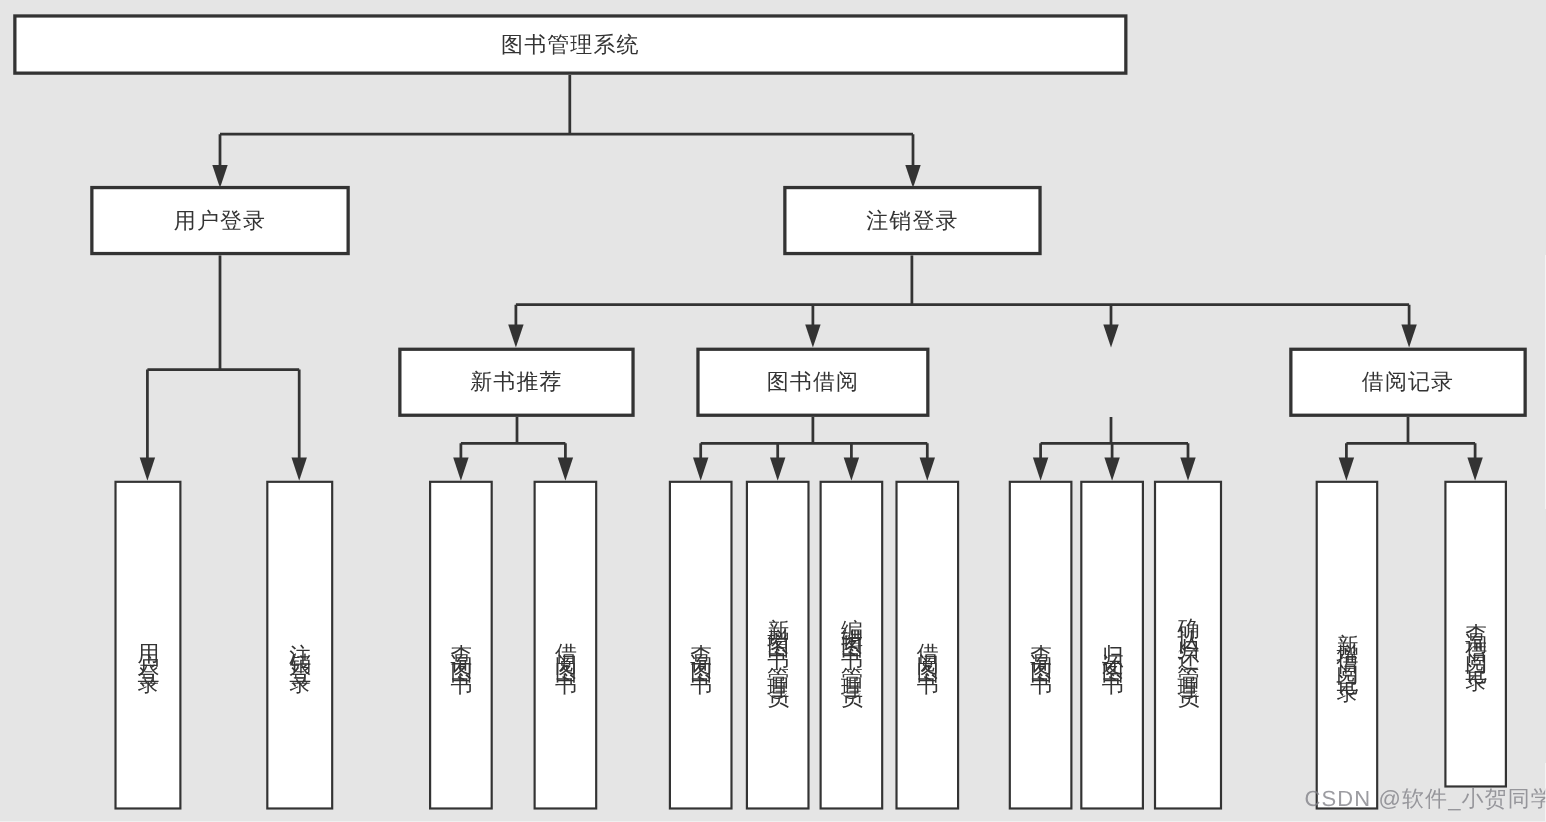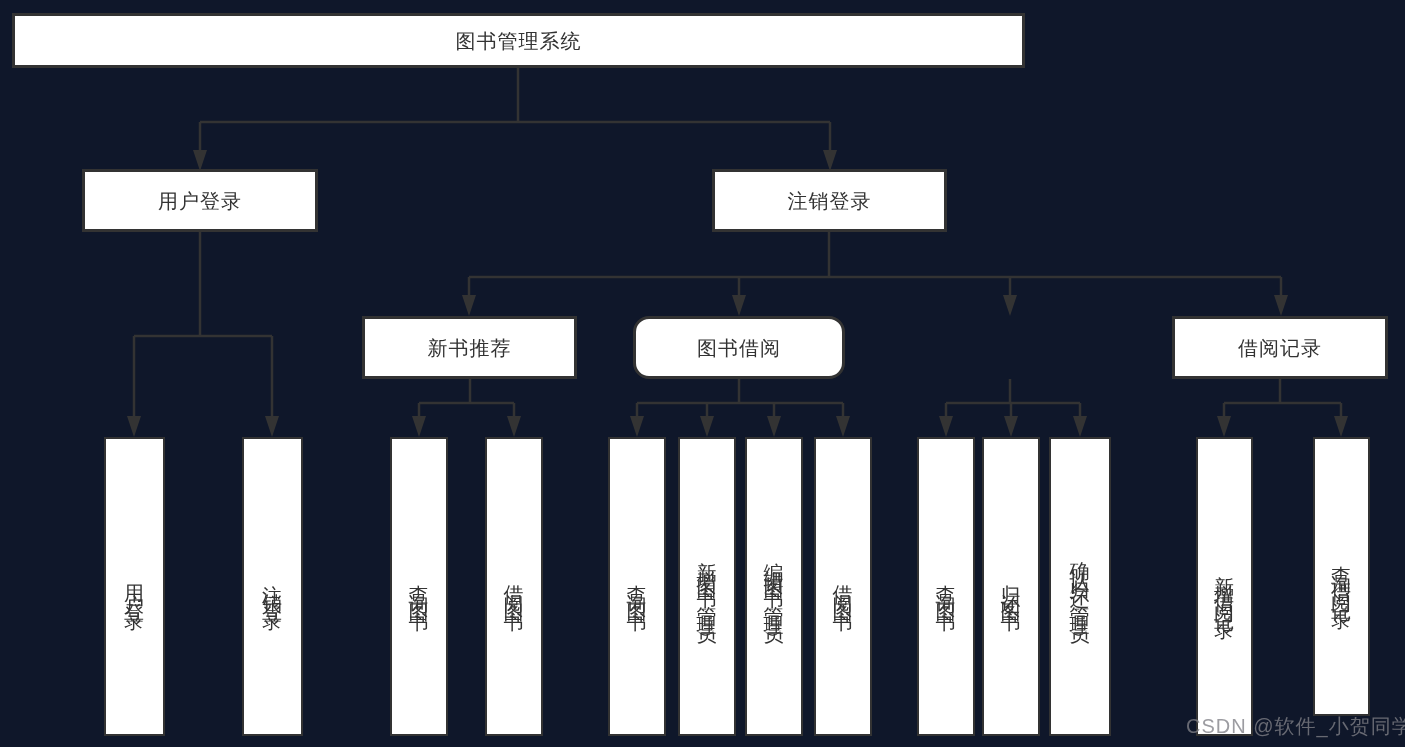--- a/index.html
+++ b/index.html
@@ -1,20 +1,20 @@
 <!DOCTYPE html>
 <html><head>
 <meta charset="utf-8">
 <style>
   html, body { margin: 0; padding: 0; background: #ffffff; }
   .stage {
     position: relative;
     width: 1405px;
     height: 747px;
-    background: #0f172a;
+    background: #e5e5e5;
     overflow: hidden;
     font-family: "Liberation Sans", "DejaVu Sans", sans-serif;
     color: #333333;
   }
   .wires {
     position: absolute;
     left: 0; top: 0;
     width: 1405px; height: 747px;
     z-index: 1;
   }
@@ -95,21 +95,21 @@
       <polygon points="1334,416 1348,416 1341,437"></polygon>
     </g>
   </svg>
 
   <div class="box" style="left:12px; top:13px; width:1013px; height:55px;">图书管理系统</div>
 
   <div class="box" style="left:82px; top:169px; width:236px; height:63px;">用户登录</div>
   <div class="box" style="left:712px; top:169px; width:235px; height:63px;">注销登录</div>
 
   <div class="box" style="left:362px; top:316px; width:215px; height:63px;">新书推荐</div>
-  <div class="box" style="left:633px; top:316px; width:212px; height:63px;border-radius:16px;">图书借阅</div>
+  <div class="box" style="left:633px; top:316px; width:212px; height:63px;">图书借阅</div>
   <div class="box" style="left:1172px; top:316px; width:216px; height:63px;">借阅记录</div>
 
   <div class="box vbox" style="left:104px; top:437px; width:61px; height:299px;">用户登录</div>
   <div class="box vbox" style="left:242px; top:437px; width:61px; height:299px;">注销登录</div>
 
   <div class="box vbox" style="left:390px; top:437px; width:58px; height:299px;">查询图书</div>
   <div class="box vbox" style="left:485px; top:437px; width:58px; height:299px;">借阅图书</div>
 
   <div class="box vbox" style="left:608px; top:437px; width:58px; height:299px;">查询图书</div>
   <div class="box vbox" style="left:678px; top:437px; width:58px; height:299px;">新增图书（管理员）</div>

